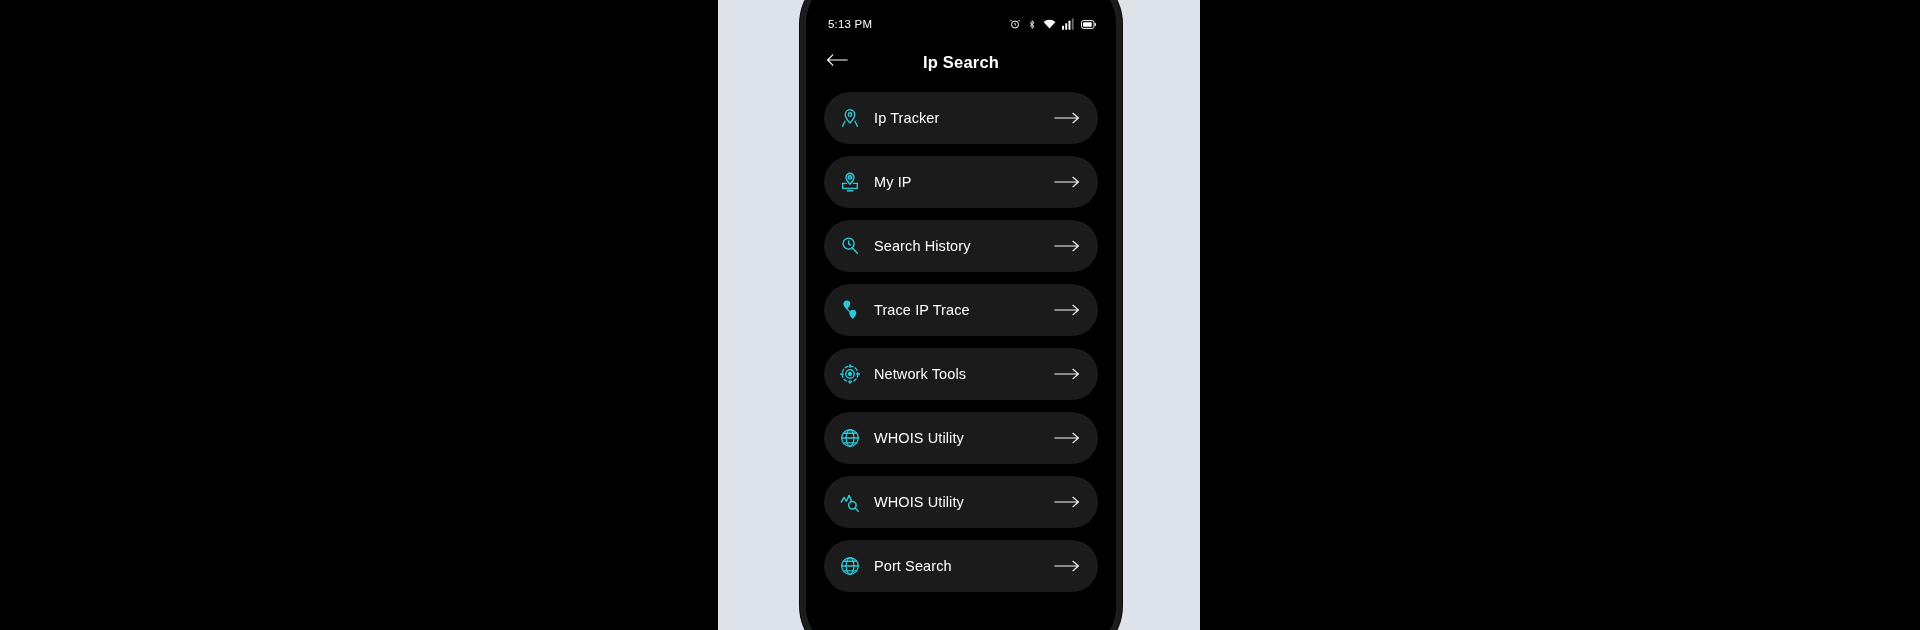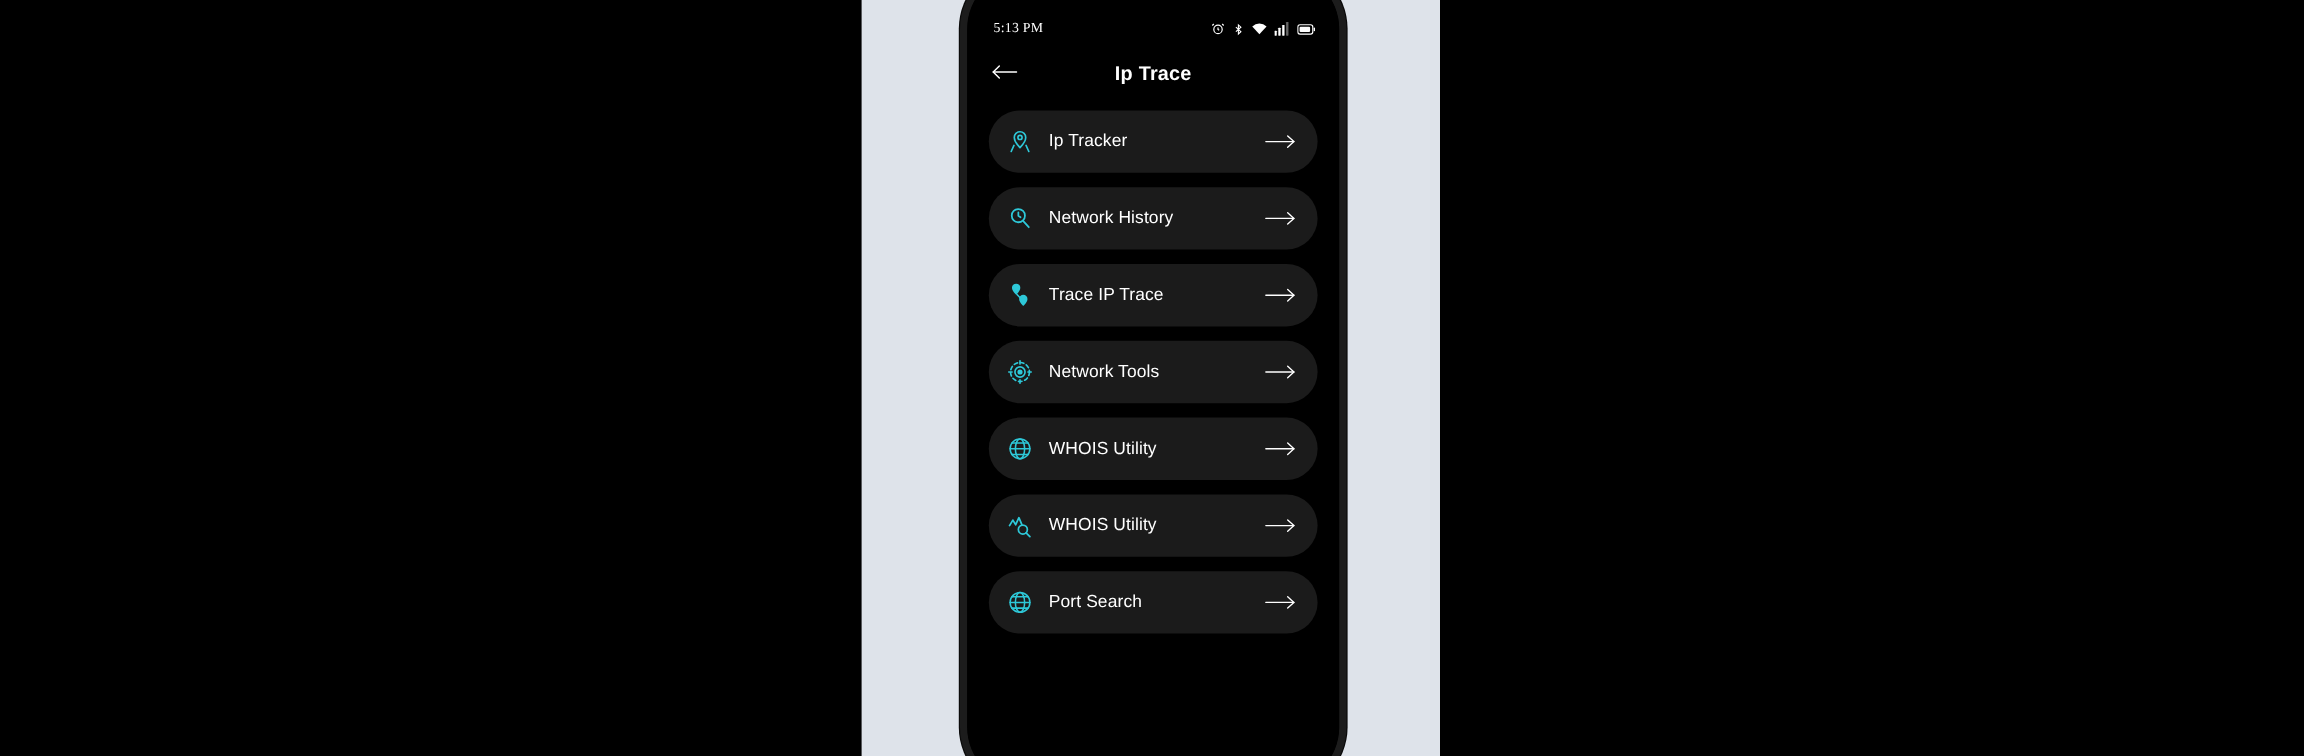--- a/index.html
+++ b/index.html
@@ -40,21 +40,21 @@
   }
 
   
   #status-bar {
     height:62px;
     padding:34px 20px 0 22px;
     display:flex; align-items:center; justify-content:space-between;
     color:#fff;
     flex:0 0 auto;
   }
-  #status-time { font-size:11.5px; letter-spacing:.2px; color:#fff;font-family:Liberation Serif, serif; }
+  #status-time { font-size:11.5px; letter-spacing:.2px; color:#fff; }
   #status-icons { display:flex; align-items:center; gap:6px; }
   #status-icons svg { display:block; }
 
   
   #app-bar {
     position:relative;
     height:48px;
     display:flex; align-items:center;
     flex:0 0 auto;
     padding:0 18px;
@@ -153,21 +153,21 @@
 
         <div id="app-bar">
           <div id="back-button">
             <span>
               <svg width="22" height="16" viewBox="0 0 26 16" fill="none" stroke="#fff" stroke-width="1.4" stroke-linecap="round" stroke-linejoin="round">
                 <path d="M25 8H2"></path>
                 <path d="M8 2 2 8l6 6"></path>
               </svg>
             </span>
           </div>
-          <div id="page-title">Ip Trace</div>
+          <div id="page-title">Ip Search</div>
         </div>
 
         <div id="tool-list">
 
           <div class="tool-card">
             <span class="tool-icon">
               <svg width="22" height="22" viewBox="0 0 24 24" fill="none" stroke="#2ec8d8" stroke-width="1.5" stroke-linecap="round" stroke-linejoin="round">
                 <path d="M12 3a5.2 5.2 0 0 0-5.2 5.2c0 3.7 5.2 9.3 5.2 9.3s5.2-5.6 5.2-9.3A5.2 5.2 0 0 0 12 3Z"></path>
                 <circle cx="12" cy="8.2" r="1.9"></circle>
                 <path d="M6.5 15.5 4 21M17.5 15.5 20 21"></path>
@@ -175,30 +175,48 @@
             </span>
             <span class="tool-label">Ip Tracker</span>
             <span class="tool-arrow">
               <svg width="26" height="14" viewBox="0 0 30 14" fill="none" stroke="#fff" stroke-width="1.3" stroke-linecap="round" stroke-linejoin="round">
                 <path d="M1 7h27"></path>
                   <path d="M22 1.5 28 7l-6 5.5"></path>
               </svg>
             </span>
           </div>
 
+          <div class="tool-card">
+            <span class="tool-icon">
+              <svg width="22" height="22" viewBox="0 0 24 24" fill="none" stroke="#2ec8d8" stroke-width="1.5" stroke-linecap="round" stroke-linejoin="round">
+                <path d="M12 2.5a4.4 4.4 0 0 0-4.4 4.4c0 3.2 4.4 7.6 4.4 7.6s4.4-4.4 4.4-7.6A4.4 4.4 0 0 0 12 2.5Z" fill="#2ec8d8" fill-opacity="0.25"></path>
+                <circle cx="12" cy="6.9" r="1.7"></circle>
+                <path d="M4 13.5h4M16 13.5h4"></path>
+                <path d="M4 13.5v5.5h16v-5.5"></path>
+                <path d="M9 21.5h6"></path>
+              </svg>
+            </span>
+            <span class="tool-label">My IP</span>
+            <span class="tool-arrow">
+              <svg width="26" height="14" viewBox="0 0 30 14" fill="none" stroke="#fff" stroke-width="1.3" stroke-linecap="round" stroke-linejoin="round">
+                <path d="M1 7h27"></path>
+                  <path d="M22 1.5 28 7l-6 5.5"></path>
+              </svg>
+            </span>
+          </div>
 
           <div class="tool-card">
             <span class="tool-icon">
               <svg width="22" height="22" viewBox="0 0 24 24" fill="none" stroke="#2ec8d8" stroke-width="1.6" stroke-linecap="round" stroke-linejoin="round">
                 <circle cx="10.5" cy="9.5" r="6"></circle>
                 <path d="M14.8 14.2 20 20"></path>
                 <path d="M10.5 6.6v3l2 1.4"></path>
               </svg>
             </span>
-            <span class="tool-label">Network History</span>
+            <span class="tool-label">Search History</span>
             <span class="tool-arrow">
               <svg width="26" height="14" viewBox="0 0 30 14" fill="none" stroke="#fff" stroke-width="1.3" stroke-linecap="round" stroke-linejoin="round">
                 <path d="M1 7h27"></path>
                   <path d="M22 1.5 28 7l-6 5.5"></path>
               </svg>
             </span>
           </div>
 
           <div class="tool-card">
             <span class="tool-icon">

